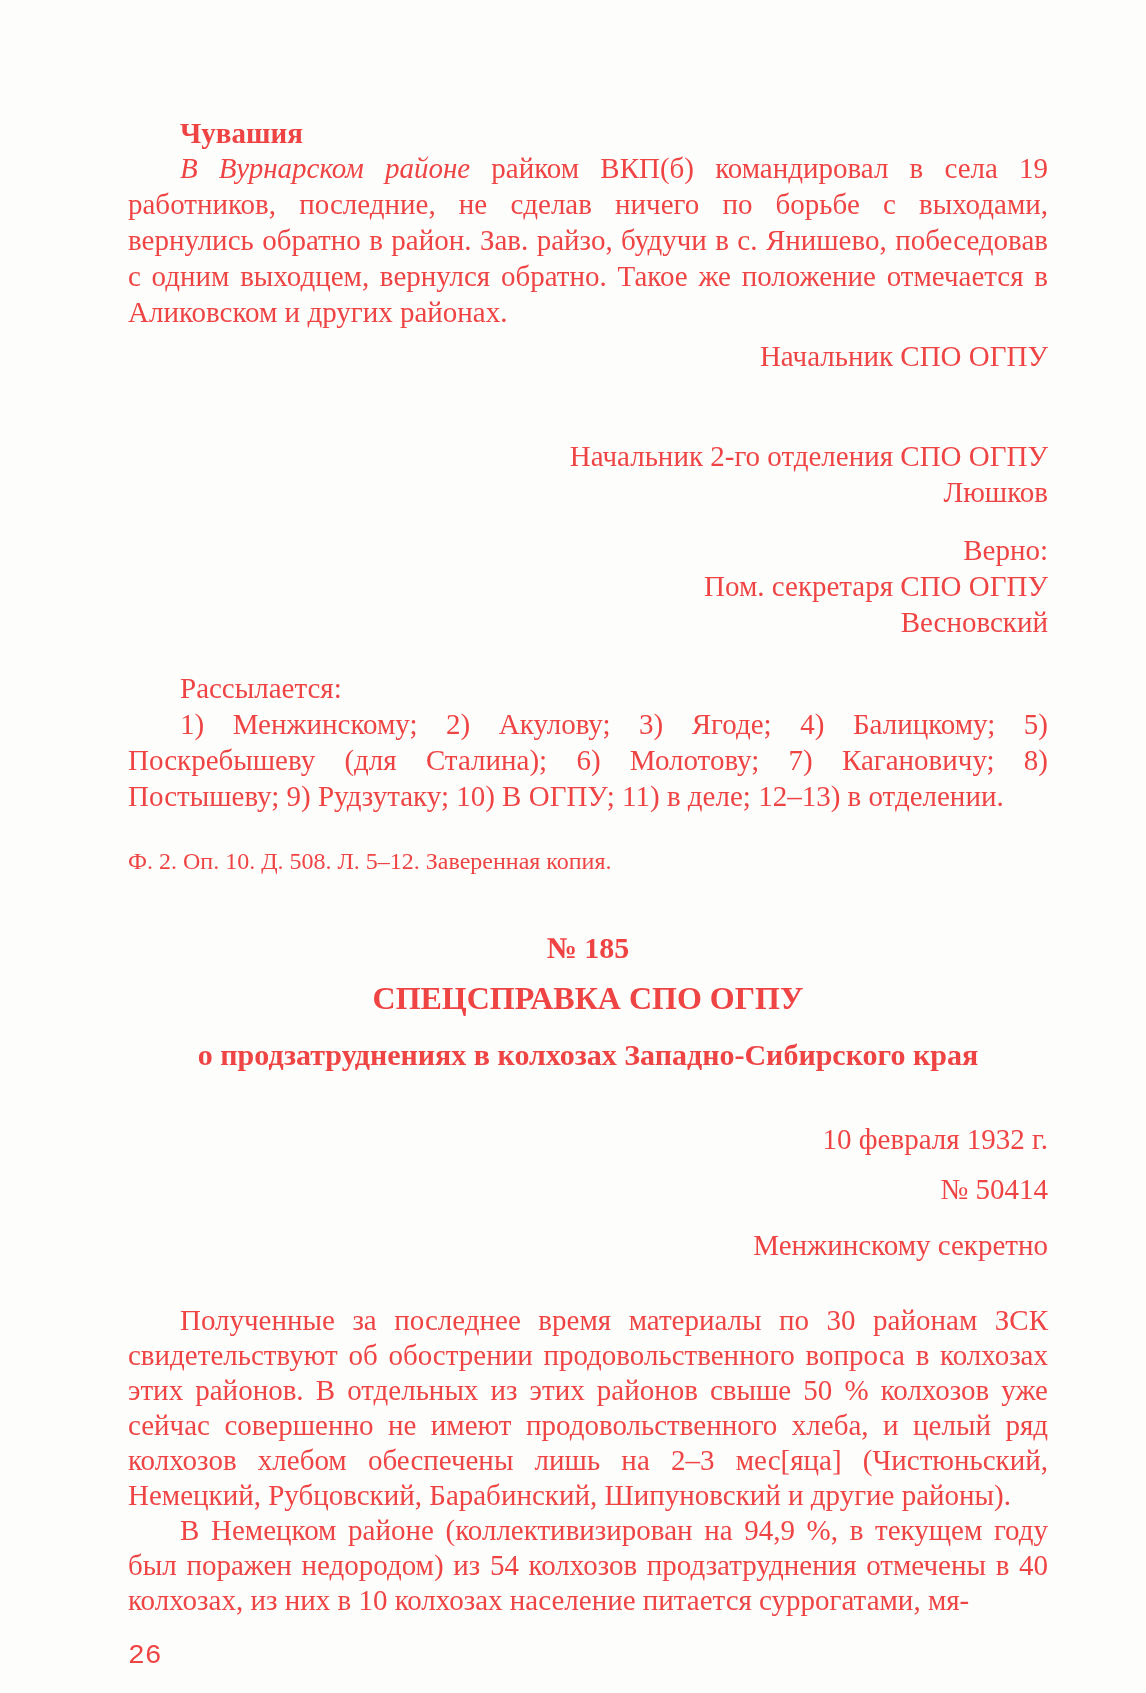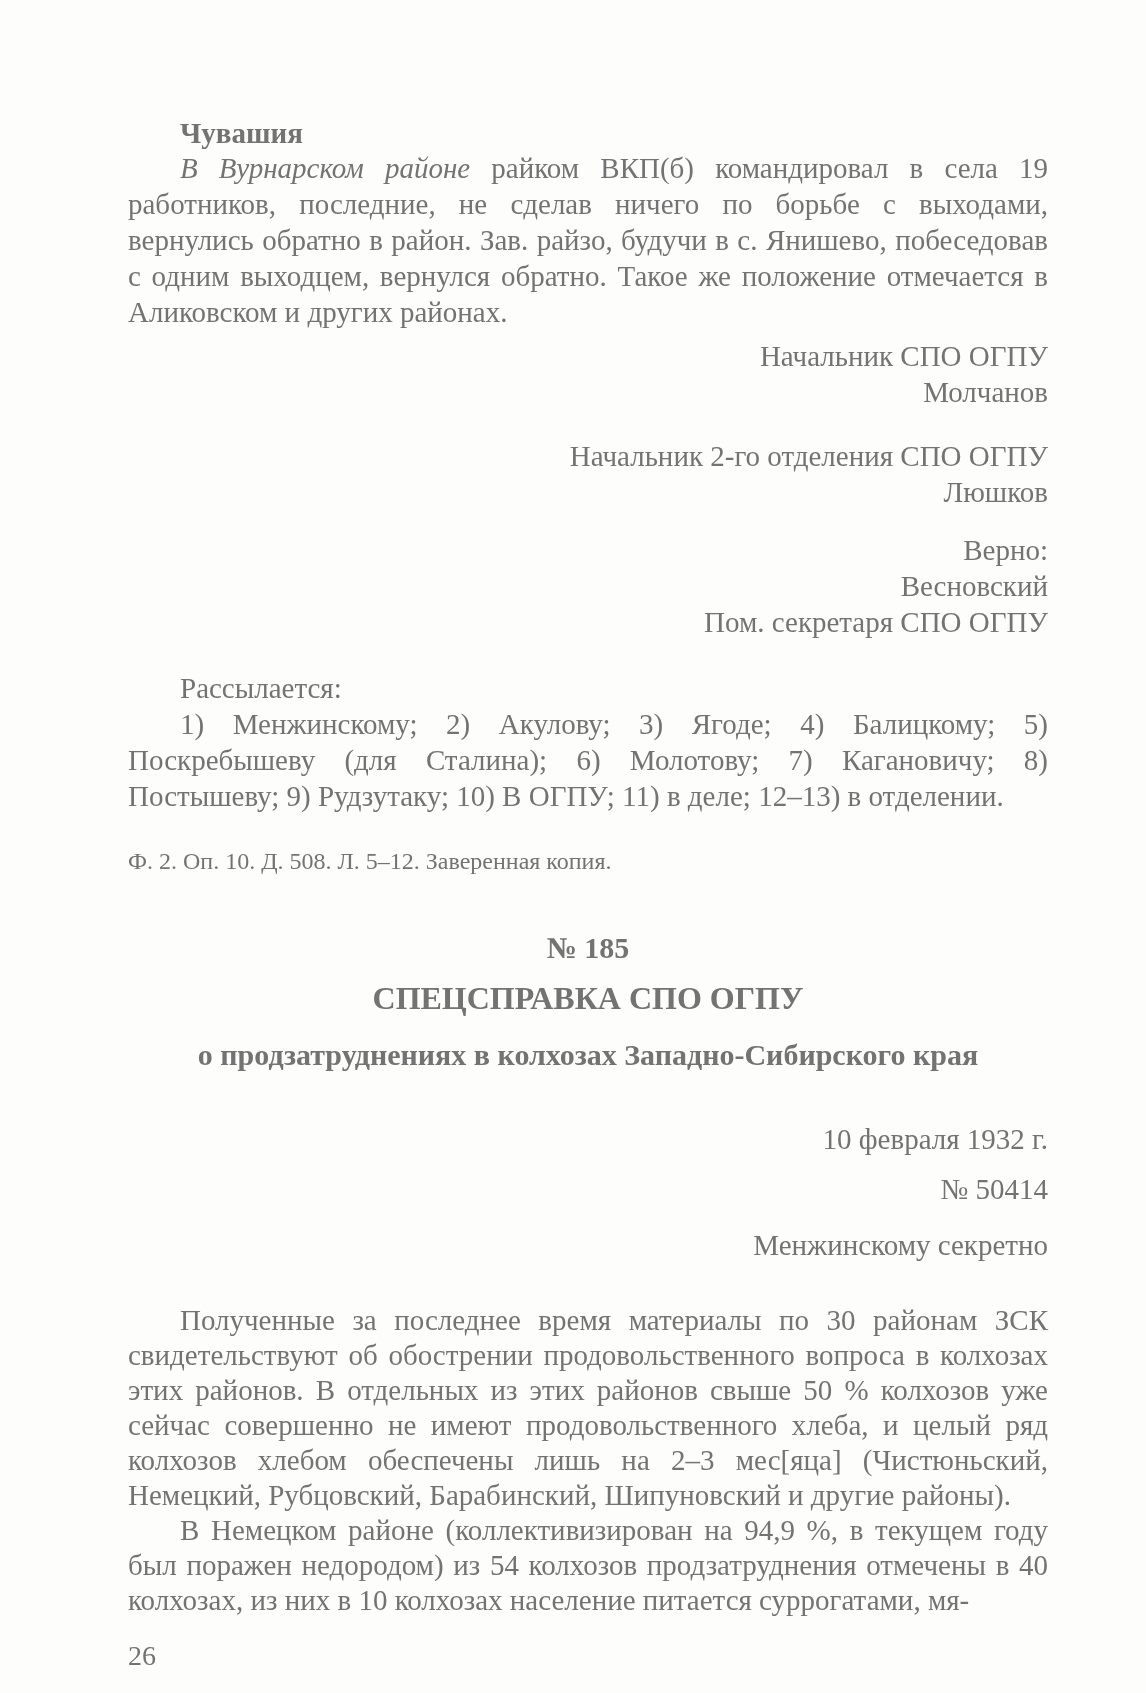--- a/index.html
+++ b/index.html
@@ -7,21 +7,21 @@
     padding: 0;
     background: #ffffff;
   }
   .page {
     position: relative;
     width: 1146px;
     height: 1693px;
     background: #fdfdfc;
     overflow: hidden;
     font-family: "Liberation Serif", "DejaVu Serif", serif;
-    color: #737373;
+    color: #ef4444;
     -webkit-font-smoothing: antialiased;
   }
   .block {
     position: absolute;
     left: 128px;
     width: 920px;
   }
   .body-text {
     font-size: 29px;
     line-height: 36px;
@@ -85,32 +85,31 @@
 
 <div class="page">
 
   <section class="block" style="top:116px;">
     <h3 class="region-heading">Чувашия</h3>
     <p class="body-text justified indent"><em>В Вурнарском районе</em><span> райком ВКП(б) командировал в села 19 работников, последние, не сделав ничего по борьбе с выходами, вернулись обратно в район. Зав. райзо, будучи в с. Янишево, побеседовав с одним выходцем, вернулся обратно. Такое же положение отмечается в Аликовском и других районах.</span></p>
   </section>
 
   <section class="block" style="top:338px;">
     <p class="sig-line">Начальник СПО ОГПУ</p>
-    <p class="sig-line">Молчанов</p>
   </section>
 
   <section class="block" style="top:438px;">
     <p class="sig-line">Начальник 2-го отделения СПО ОГПУ</p>
     <p class="sig-line">Люшков</p>
   </section>
 
   <section class="block" style="top:532px;">
     <p class="sig-line">Верно:</p>
+    <p class="sig-line">Пом. секретаря СПО ОГПУ</p>
     <p class="sig-line">Весновский</p>
-    <p class="sig-line">Пом. секретаря СПО ОГПУ</p>
   </section>
 
   <section class="block" style="top:670px;">
     <p class="body-text indent">Рассылается:</p>
     <p class="body-text justified indent">1) Менжинскому; 2) Акулову; 3) Ягоде; 4) Балицкому; 5) Поскребышеву (для Сталина); 6) Молотову; 7) Кагановичу; 8) Постышеву; 9) Рудзутаку; 10) В ОГПУ; 11) в деле; 12–13) в отделении.</p>
   </section>
 
   <section class="block" style="top:846px;">
     <p class="archive-ref">Ф. 2. Оп. 10. Д. 508. Л. 5–12. Заверенная копия.</p>
   </section>
@@ -137,17 +136,17 @@
 
   <section class="block" style="top:1227px;">
     <p class="right-line">Менжинскому секретно</p>
   </section>
 
   <section class="block" style="top:1303px;">
     <p class="body-text justified indent" style="line-height:35px;">Полученные за последнее время материалы по 30 районам ЗСК свидетельствуют об обострении продовольственного вопроса в колхозах этих районов. В отдельных из этих районов свыше 50 % колхозов уже сейчас совершенно не имеют продовольственного хлеба, и целый ряд колхозов хлебом обеспечены лишь на 2–3 мес[яца] (Чистюньский, Немецкий, Рубцовский, Барабинский, Шипуновский и другие районы).</p>
     <p class="body-text justified indent" style="line-height:35px;">В Немецком районе (коллективизирован на 94,9 %, в текущем году был поражен недородом) из 54 колхозов продзатруднения отмечены в 40 колхозах, из них в 10 колхозах население питается суррогатами, мя-</p>
   </section>
 
-  <section class="block" style="top:1640px;">
+  <section class="block" style="top:1640px;font-family:Liberation Mono, monospace;">
     <p class="page-number">26</p>
   </section>
 
 </div>
 
 </body></html>

